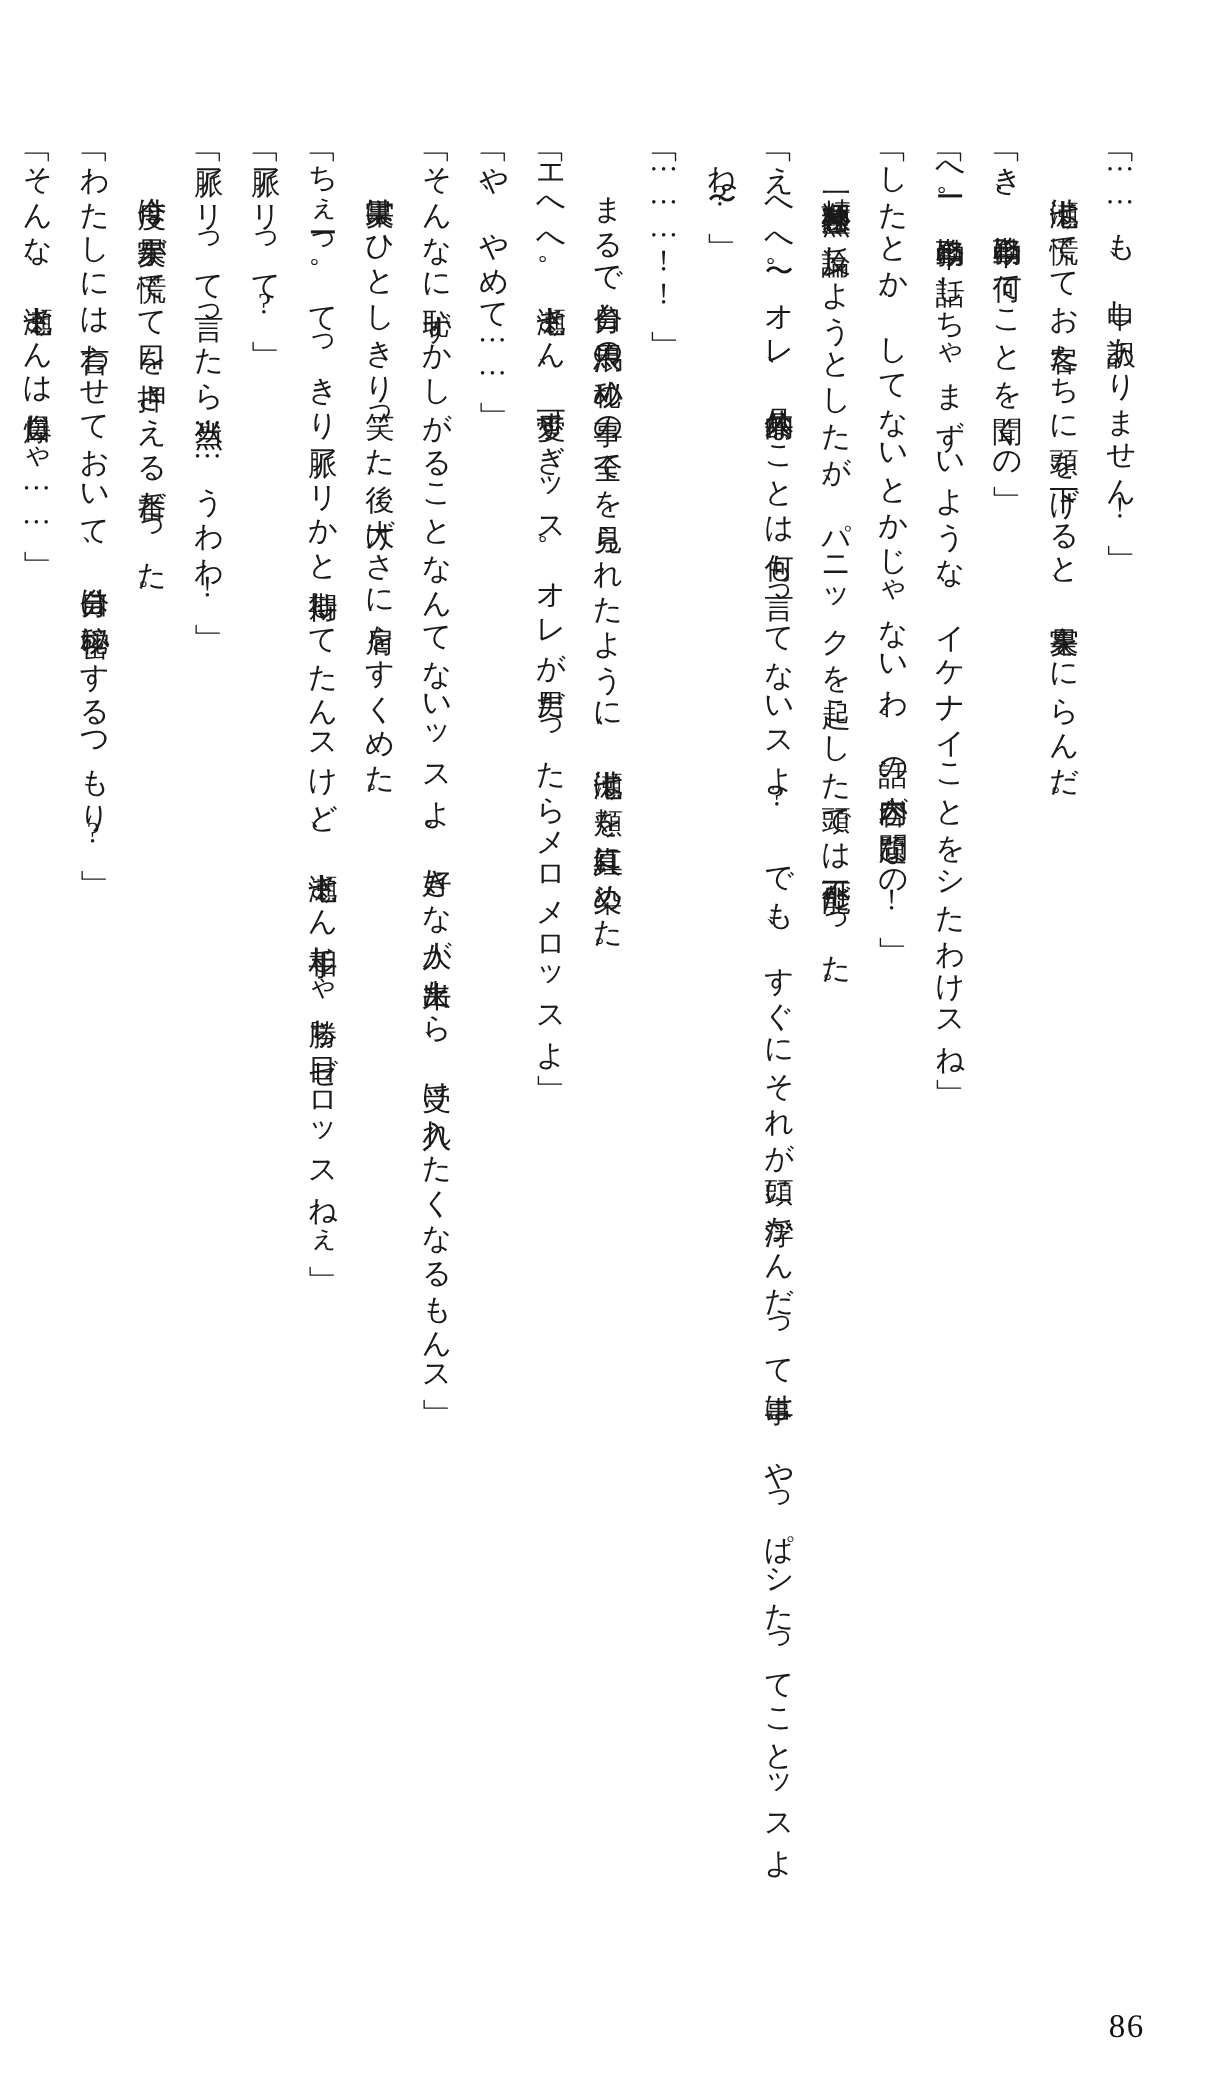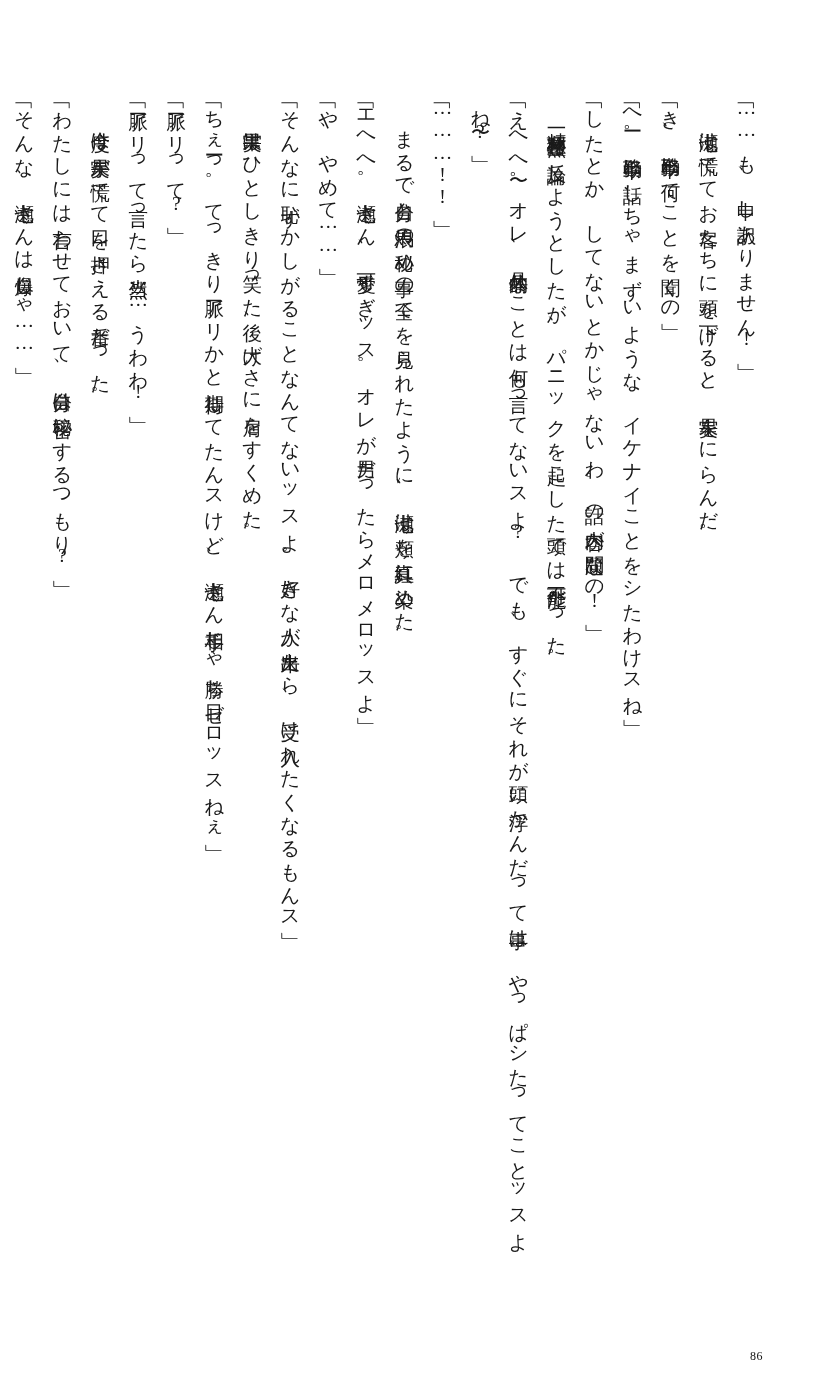--- a/index.html
+++ b/index.html
@@ -44,21 +44,21 @@
     display: block;
     margin: 0;
     padding: 0;
     text-indent: 0;
   }
 
   #page-number {
     position: absolute;
     bottom: 36px;
     right: 58px;
-    font-size: 12px;
+    font-size: 22px;
     font-family: "Liberation Serif", "DejaVu Serif", serif;
     letter-spacing: 0.04em;
     color: #111;
   }
 </style>
 </head>
 <body>
 
 <div id="page">
 

